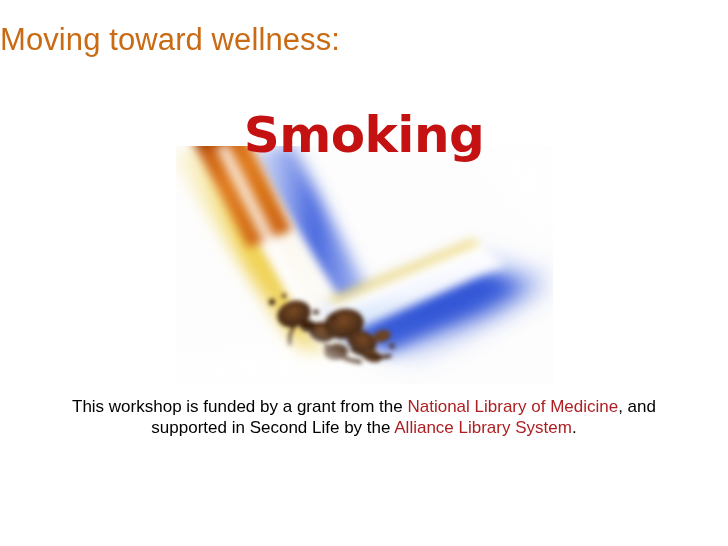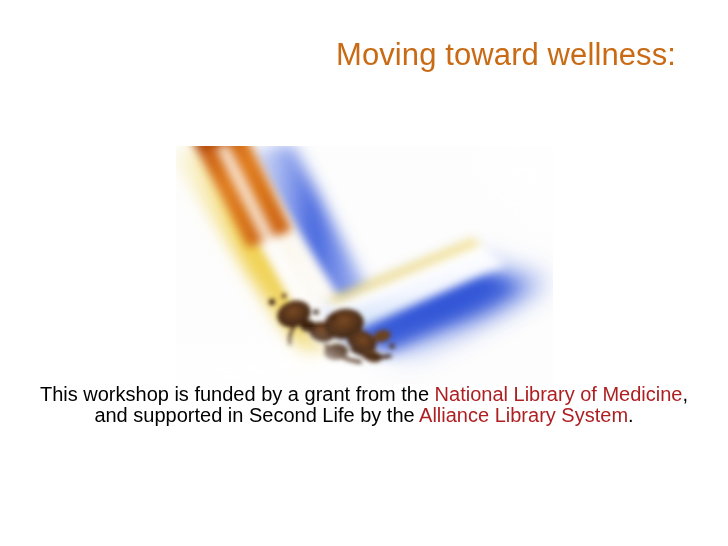--- a/index.html
+++ b/index.html
@@ -18,24 +18,24 @@
   
   .slide {
     position: absolute;
     inset: 0;
     background: #ffffff;
   }
 
   
   .kicker {
     position: absolute;
-    top: 36px;
+    top: 21px;
     left: 0;
     width: 676px;
-    text-align: right;
+    text-align: left;
     font-family: "Liberation Sans", sans-serif;
     font-size: 31px;
     line-height: 38px;
     font-weight: 400;
     color: #c96a14;
     letter-spacing: 0.1px;
     white-space: nowrap;
   }
 
   
@@ -71,25 +71,25 @@
   }
   .main-title .line {
     display: block;
     white-space: nowrap;
   }
 
   
   .credit {
     position: absolute;
     left: 36px;
-    top: 384px;
+    top: 396px;
     width: 656px;
     text-align: center;
     font-family: "Liberation Sans", sans-serif;
-    font-size: 20px;
+    font-size: 17px;
     line-height: 21px;
     color: #000000;
   }
   .credit .lnk {
     color: #ae1f22;
   }
 </style>
 </head>
 <body>
 
@@ -217,20 +217,21 @@
         <g filter="url(#blurHard)" opacity="0.8">
           <polygon points="300,0 377,0 377,90 320,40" fill="#ffffff"></polygon>
         </g>
       </svg>
     </div>
   </div>
 
   <div class="kicker">Moving toward wellness:</div>
 
   <div class="main-title">
+    <span class="line">Smoking</span>
   </div>
 
   <div class="credit">
     <span>This workshop is funded by a grant from the </span><span class="lnk">National Library of Medicine</span><span>, and</span>
     <span>supported in Second Life by the </span><span class="lnk">Alliance Library System</span><span>.</span>
   </div>
 
 </div>
 
 </body></html>

